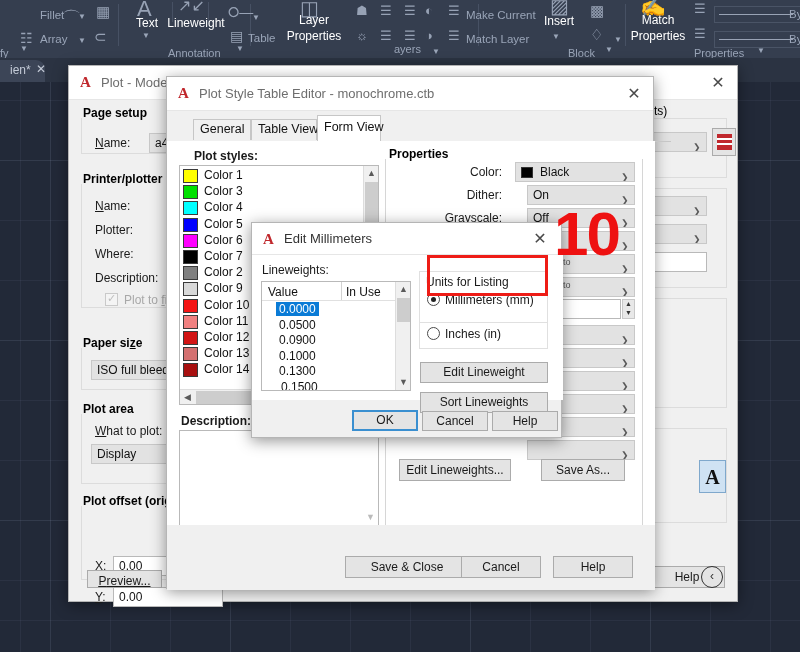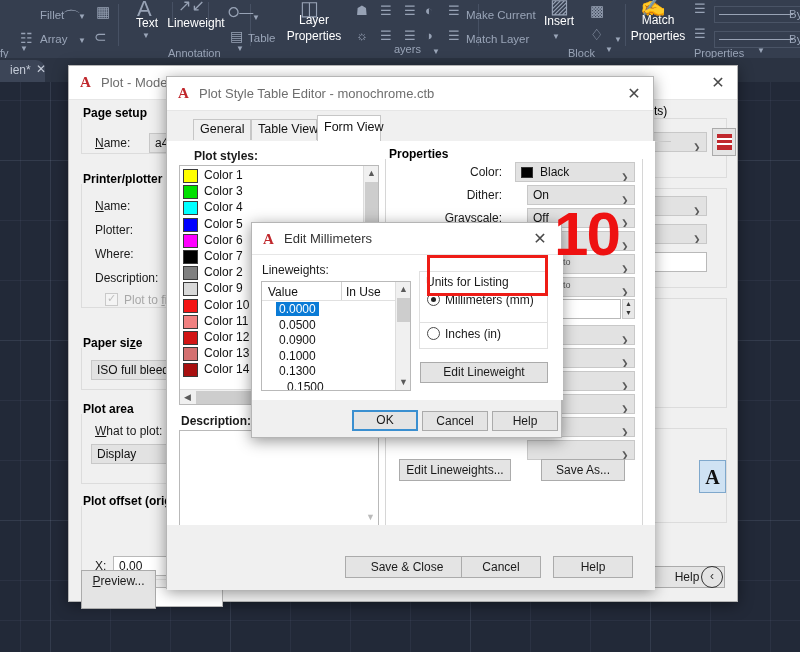--- a/index.html
+++ b/index.html
@@ -333,21 +333,21 @@
   <div class="grp-box" style="left:12px; top:440px; width:250px; height:74px; border-top:none;"></div>
   <div class="lbl" style="left:26px; top:493px;"><span class="u">X</span>:</div>
   <div class="combo white" style="left:44px; top:490px; width:110px; height:20px;">
     <span>0.00</span>
   </div>
   <div class="lbl" style="left:26px; top:524px;"><span class="u">Y</span>:</div>
   <div class="combo white" style="left:44px; top:521px; width:110px; height:20px;">
     <span>0.00</span>
   </div>
 
-  <div class="btn" style="left:12px; top:504px; width:75px; height:39px; line-height:20px;">
+  <div class="btn" style="left:18px; top:504px; width:75px; height:18px; line-height:20px;text-decoration:underline;">
     <span><span class="u">P</span>review...</span>
   </div>
 
   <div class="grp-label" style="left:555px; top:38px;">nments)</div>
   <div class="grp-box" style="left:548px; top:52px; width:110px; height:60px;"></div>
   <div class="combo" style="left:540px; top:66px; width:98px; height:20px;">
     <span class="chev"><span class="chevglyph">❯</span></span>
   </div>
   <div class="btn" style="left:643px; top:62px; width:24px; height:28px;">
     <div style="position:absolute; left:4px; top:5px; width:15px; height:16px; background:#c0282d;"></div>
@@ -583,21 +583,21 @@
     <div class="lw-val" style="left:6px; top:3px;">Value</div>
     <div class="lw-val" style="left:84px; top:3px;">In Use</div>
     <div style="position:absolute; left:79px; top:0; width:1px; height:18px; background:#d2d2d2;"></div>
     <div style="position:absolute; left:0; top:18px; right:15px; height:1px; background:#e0e0e0;"></div>
     <div id="lw-list" style="position:absolute; left:0; top:20px; width:120px;">
         <div style="height: 0px;"><div class="lw-val sel" style="position: relative; left: 14px; top: 0px; display: inline-block;">0.0000</div></div>
         <div style="height: 0px;"><div class="lw-val" style="position: relative; left: 17px; top: 15.5px; display: inline-block;">0.0500</div></div>
         <div style="height: 0px;"><div class="lw-val" style="position: relative; left: 17px; top: 31px; display: inline-block;">0.0900</div></div>
         <div style="height: 0px;"><div class="lw-val" style="position: relative; left: 17px; top: 46.5px; display: inline-block;">0.1000</div></div>
         <div style="height: 0px;"><div class="lw-val" style="position: relative; left: 17px; top: 62px; display: inline-block;">0.1300</div></div>
-        <div style="height: 0px;"><div class="lw-val" style="position: relative; left: 25px; top: 77.5px; display: inline-block;">0.1500</div></div>
+        <div style="height: 0px;"><div class="lw-val" style="position: relative; left: 19px; top: 77.5px; display: inline-block;">0.1500</div></div>
       </div>
     <div class="vsb" style="right:0; top:0; bottom:0; width:15px;">
       <div class="arrow" style="top:0;">▲</div>
       <div class="thumb" style="top:16px; height:24px;"></div>
       <div class="arrow" style="bottom:0; top:auto;">▼</div>
     </div>
   </div>
 
   <div class="grp-box" style="left:167px; top:48px; width:129px; height:52px; border:1px solid #e0e0e0;"></div>
   <div class="lbl" style="left:174px; top:52px;">Units for Listing</div>
@@ -606,20 +606,23 @@
   </div>
   <div class="lbl" style="left:193px; top:70px;">Millimeters (mm)</div>
 
   <div class="grp-box" style="left:167px; top:100px; width:129px; height:26px; border:1px solid #e0e0e0; border-top:none;"></div>
   <div class="radio" style="left:175px; top:104px;"></div>
   <div class="lbl" style="left:193px; top:104px;">Inches (in)</div>
 
   <div class="btn" style="left:168px; top:139px; width:128px; height:21px; line-height:19px;">
     <span>Edit Lineweight</span>
   </div>
+  <div class="btn" style="left:168px; top:169px; width:128px; height:21px; line-height:19px;">
+    <span>Sort Lineweights</span>
+  </div>
 
   <div class="btn default" style="left:100px; top:187px; width:66px; height:21px; line-height:17px;">
     <span>OK</span>
   </div>
   <div class="btn" style="left:170px; top:188px; width:66px; height:20px; line-height:18px;">
     <span>Cancel</span>
   </div>
   <div class="btn" style="left:240px; top:188px; width:66px; height:20px; line-height:18px;">
     <span>Help</span>
   </div>

